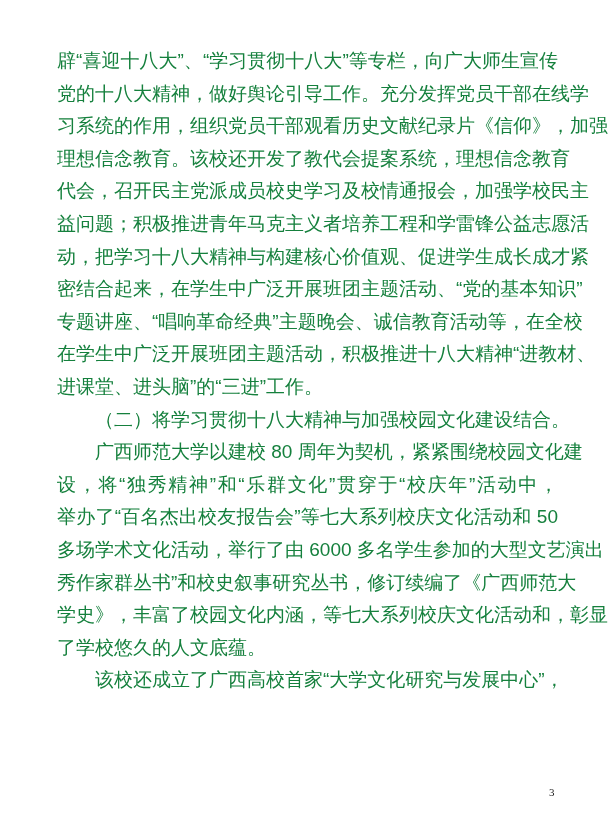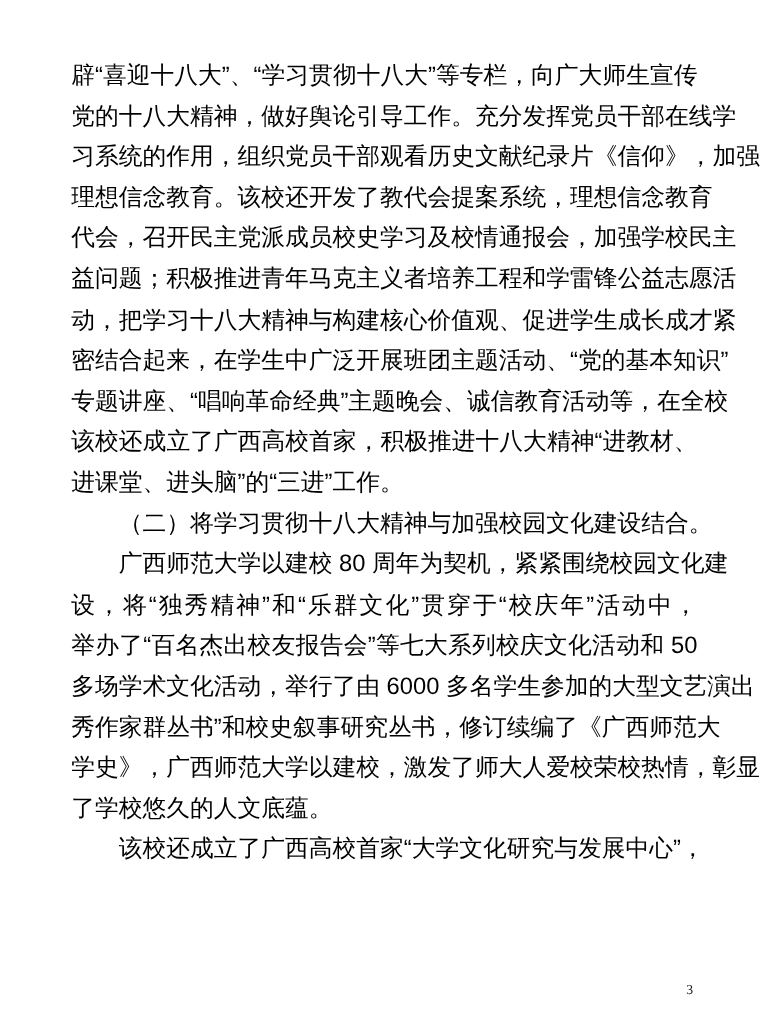--- a/index.html
+++ b/index.html
@@ -20,21 +20,21 @@
   .text-block {
     position: absolute;
     left: 57px;
     top: 45px;
     width: 501px;
   }
   .line {
     font-size: 19px;
     line-height: 32.6px;
     height: 32.6px;
-    color: #000000;
+    color: #15803d;
     text-align: justify;
     text-align-last: justify;
     white-space: nowrap;
     letter-spacing: 0;
   }
   .line.indent {
     padding-left: 38px;
   }
   .line.para-end {
     text-align: right;
@@ -56,26 +56,26 @@
   <div class="text-block" id="text-block">
       <div class="line">辟“喜迎十八大”、“学习贯彻十八大”等专栏，向广大师生宣传</div>
       <div class="line">党的十八大精神，做好舆论引导工作。充分发挥党员干部在线学</div>
       <div class="line">习系统的作用，组织党员干部观看历史文献纪录片《信仰》，加强</div>
       <div class="line">理想信念教育。该校还开发了教代会提案系统，理想信念教育</div>
       <div class="line">代会，召开民主党派成员校史学习及校情通报会，加强学校民主</div>
       <div class="line">益问题；积极推进青年马克主义者培养工程和学雷锋公益志愿活</div>
       <div class="line">动，把学习十八大精神与构建核心价值观、促进学生成长成才紧</div>
       <div class="line">密结合起来，在学生中广泛开展班团主题活动、“党的基本知识”</div>
       <div class="line">专题讲座、“唱响革命经典”主题晚会、诚信教育活动等，在全校</div>
-      <div class="line">该校还成立了广西高校首家，积极推进十八大精神“进教材、</div>
+      <div class="line">在学生中广泛开展班团主题活动，积极推进十八大精神“进教材、</div>
       <div class="line para-end">进课堂、进头脑”的“三进”工作。</div>
       <div class="line indent para-end">（二）将学习贯彻十八大精神与加强校园文化建设结合。</div>
       <div class="line indent">广西师范大学以建校 80 周年为契机，紧紧围绕校园文化建</div>
       <div class="line">设，将“独秀精神”和“乐群文化”贯穿于“校庆年”活动中，</div>
       <div class="line">举办了“百名杰出校友报告会”等七大系列校庆文化活动和 50</div>
       <div class="line">多场学术文化活动，举行了由 6000 多名学生参加的大型文艺演出</div>
       <div class="line">秀作家群丛书”和校史叙事研究丛书，修订续编了《广西师范大</div>
-      <div class="line">学史》，广西师范大学以建校，激发了师大人爱校荣校热情，彰显</div>
+      <div class="line">学史》，丰富了校园文化内涵，等七大系列校庆文化活动和，彰显</div>
       <div class="line para-end">了学校悠久的人文底蕴。</div>
       <div class="line indent">该校还成立了广西高校首家“大学文化研究与发展中心”，</div>
     </div>
   <div class="page-number">3</div>
 </div>
 
 </body></html>

